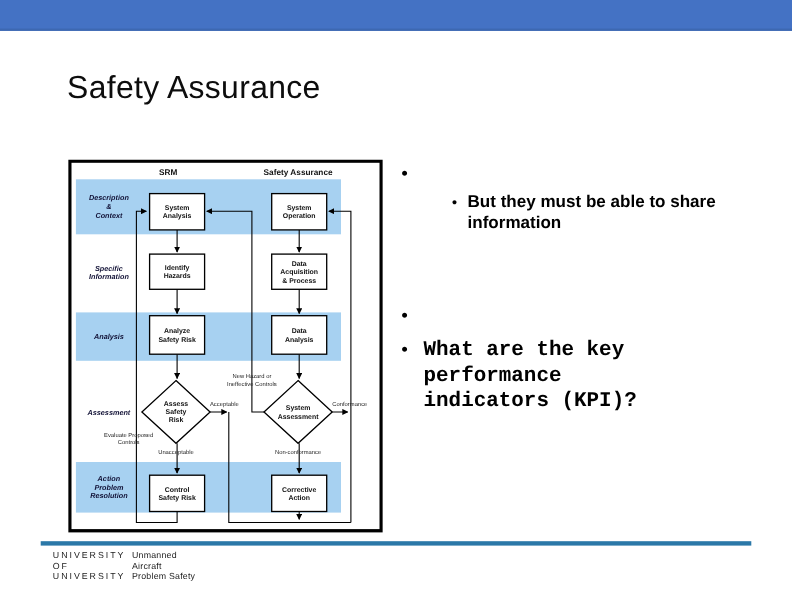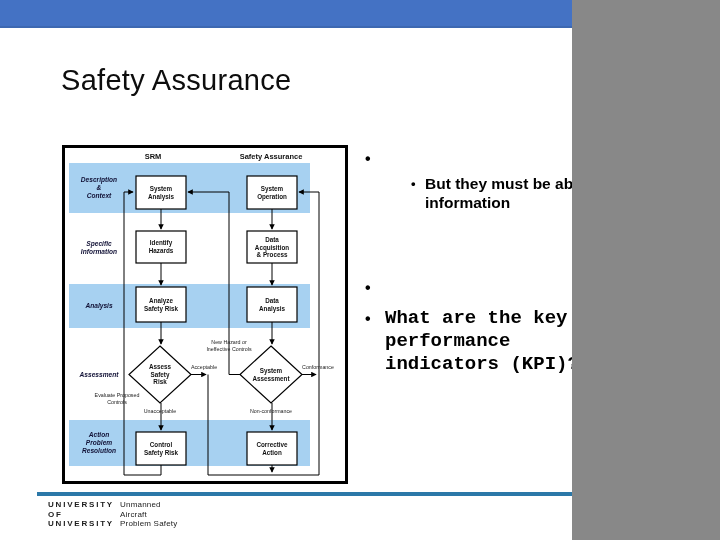--- a/index.html
+++ b/index.html
@@ -1,16 +1,16 @@
 <!DOCTYPE html>
 <html><head>
 <meta charset="utf-8">
 <style>
   html,body{margin:0;padding:0;background:#888;}
-  #slide{position:relative;width:572px;height:540px;background:#ffffff;overflow:hidden;
+  #slide{position:relative;width:720px;height:540px;background:#ffffff;overflow:hidden;
          font-family:"Liberation Sans",sans-serif;}
   
   #topbar{position:absolute;left:0;top:0;width:720px;height:28px;background:#4472C4;
           border-bottom:2px solid #3D68B1;box-sizing:border-box;}
   
   #title{position:absolute;left:61px;top:64px;font-size:29px;font-weight:400;color:#0d0d0d;
          letter-spacing:0.3px;white-space:nowrap;}
   
   #diagram{position:absolute;left:62px;top:145px;width:286px;height:340px;}
   svg text{font-family:"Liberation Sans",sans-serif;fill:#111;}
@@ -27,21 +27,21 @@
   .lvl1 .bm{width:20px;flex:none;font-size:16px;}
   .lvl1 .bt{max-width:280px;}
   .lvl2{font-size:15.5px;line-height:19px;font-weight:700;margin-left:46px;margin-top:4px;}
   .lvl2 .bm{width:14px;flex:none;font-size:13px;}
   .lvl2 .bt{max-width:262px;}
   .m-gap{margin-top:64px;}
   .m-sm{margin-top:8px;}
   .narrow{max-width:245px !important;font-family:Liberation Mono, monospace;}
   
   #rule{position:absolute;left:37px;top:492px;width:646px;height:4px;background:#2B78A8;}
-  #logo{position:absolute;left:48px;top:500px;font-size:8px;line-height:9.5px;font-weight:700;
+  #logo{position:absolute;left:48px;top:500px;font-size:8px;line-height:9.5px;font-weight:400;
         letter-spacing:1.8px;color:#1c1c1c;}
   #program{position:absolute;left:120px;top:500px;font-size:8px;line-height:9.5px;font-weight:400;
         color:#1c1c1c;letter-spacing:0.2px;}
 </style>
 </head>
 <body>
 
 <div id="slide">
 
   <div id="topbar" style="background: rgb(68, 114, 196);"></div>

